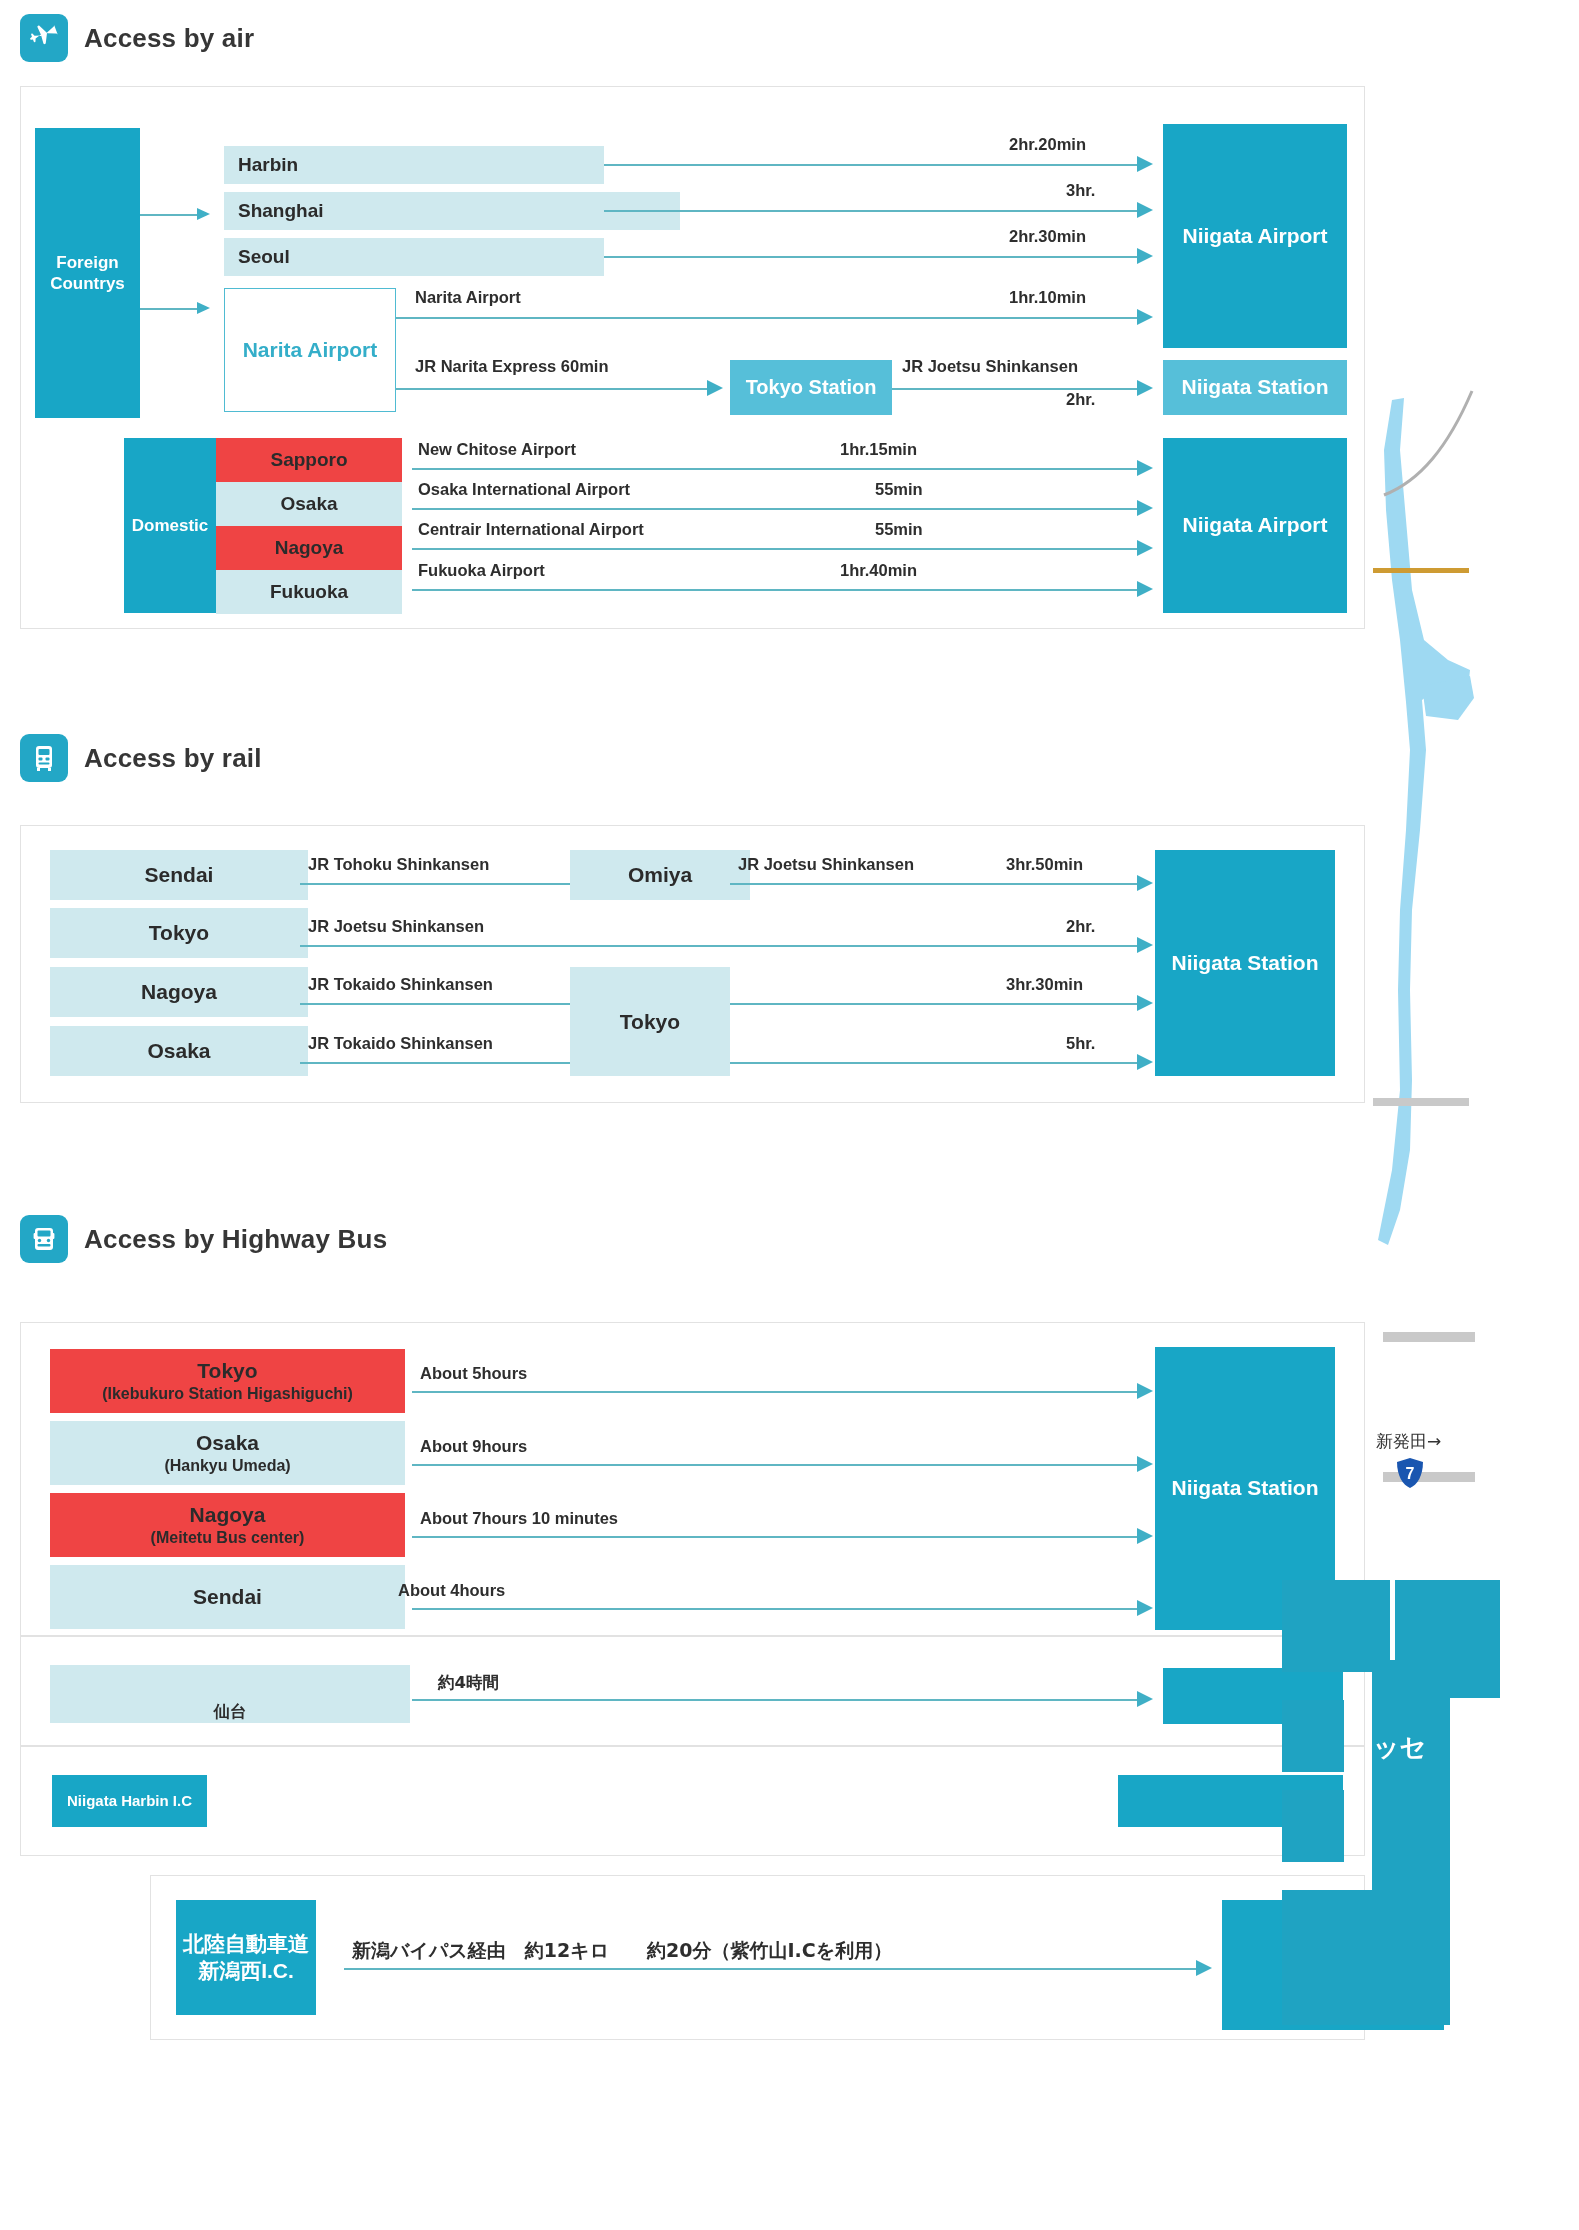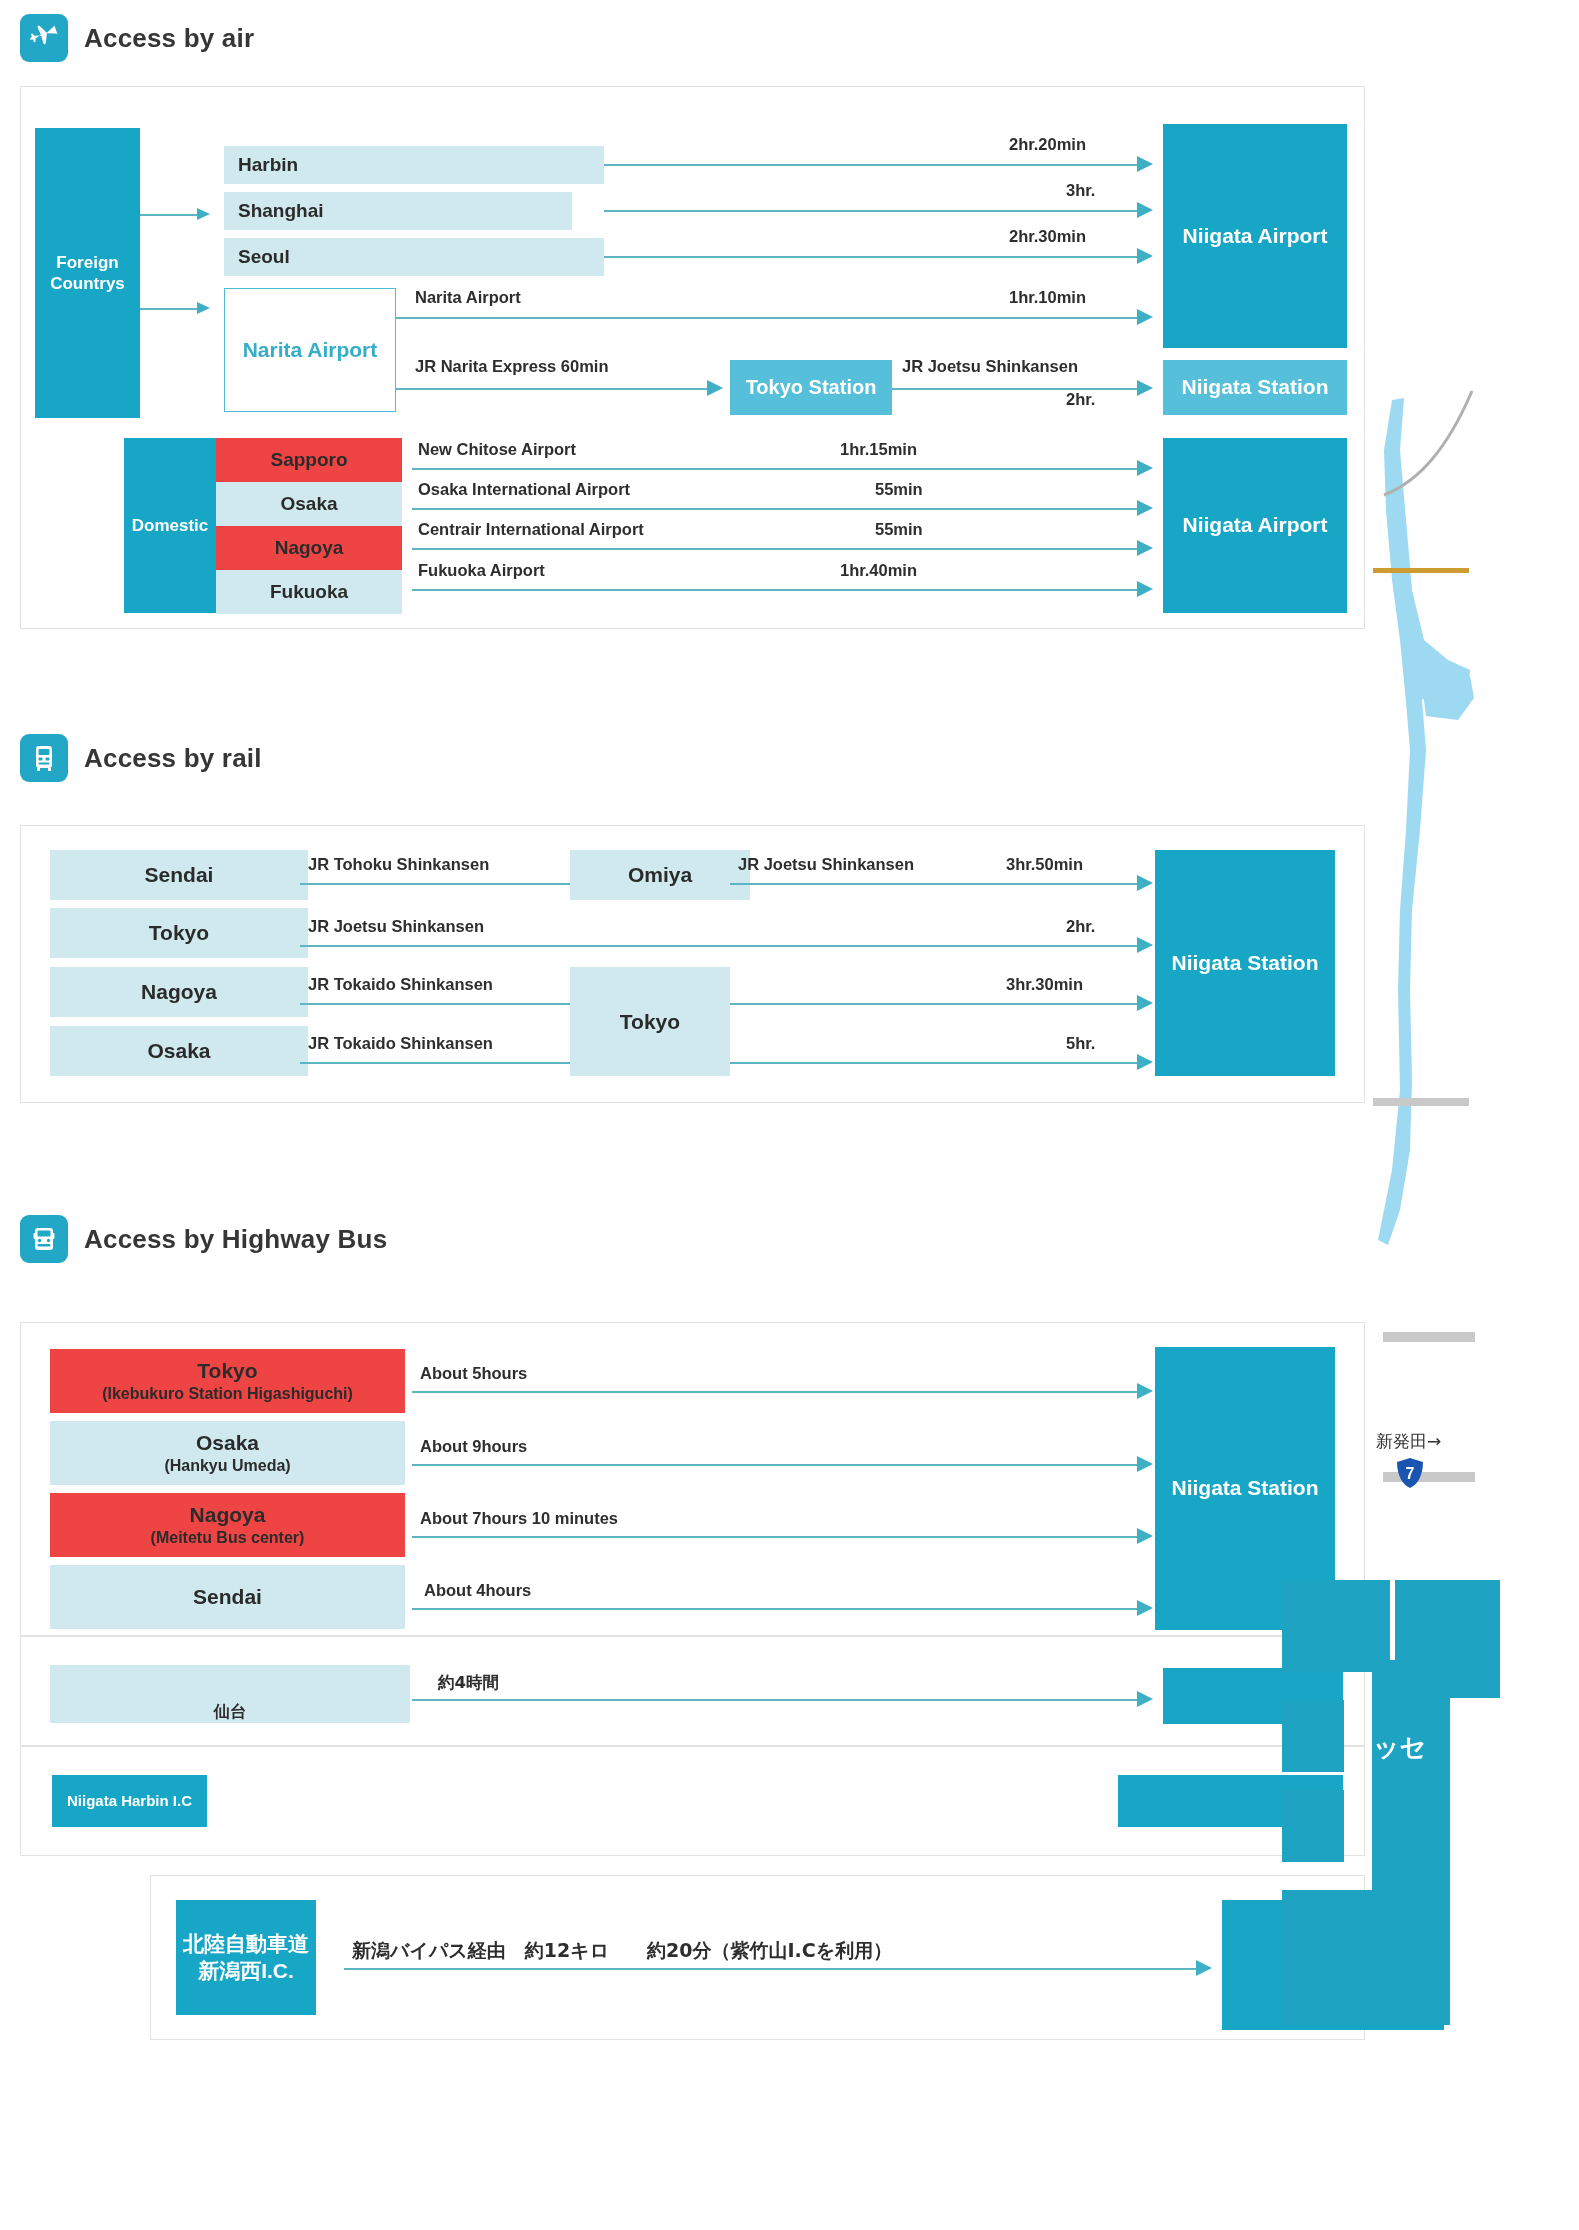--- a/index.html
+++ b/index.html
@@ -90,21 +90,21 @@
   <div class="ln" style="left:140px; top:308px; width:64px;"></div>
   <div class="arrow-head sm" style="left:197px; top:302px;"></div>
 
   <div class="pale pale-l" style="left:224px; top:146px; width:380px; height:38px; font-size:19px;">
     <span>Harbin</span>
   </div>
   <div class="ln" style="left:604px; top:164px; width:541px;"></div>
   <div class="arrow-head" style="left:1137px; top:156px;"></div>
   <div class="lbl" style="left:1009px; top:135px;">2hr.20min</div>
 
-  <div class="pale pale-l" style="left:224px; top:192px; width:348px; height:38px; font-size:19px;">
+  <div class="pale pale-l" style="left:224px; top:192px; width:456px; height:38px; font-size:19px;">
     <span>Shanghai</span>
   </div>
   <div class="ln" style="left:604px; top:210px; width:541px;"></div>
   <div class="arrow-head" style="left:1137px; top:202px;"></div>
   <div class="lbl" style="left:1066px; top:181px;">3hr.</div>
 
   <div class="pale pale-l" style="left:224px; top:238px; width:380px; height:38px; font-size:19px;text-align:right;">
     <span>Seoul</span>
   </div>
   <div class="ln" style="left:604px; top:256px; width:541px;"></div>
@@ -289,21 +289,21 @@
   <div class="arrow-head" style="left:1137px; top:1383px;"></div>
 
   <div class="lbl" style="left:420px; top:1437px;">About 9hours</div>
   <div class="ln" style="left:412px; top:1464px; width:733px;"></div>
   <div class="arrow-head" style="left:1137px; top:1456px;"></div>
 
   <div class="lbl" style="left:420px; top:1509px;">About 7hours 10 minutes</div>
   <div class="ln" style="left:412px; top:1536px; width:733px;"></div>
   <div class="arrow-head" style="left:1137px; top:1528px;"></div>
 
-  <div class="lbl" style="left:424px; top:1581px;">About 4hours</div>
+  <div class="lbl" style="left:398px; top:1581px;">About 4hours</div>
   <div class="ln" style="left:412px; top:1608px; width:733px;"></div>
   <div class="arrow-head" style="left:1137px; top:1600px;"></div>
 
   <div class="solid" style="left:1155px; top:1347px; width:180px; height:283px; font-size:21px;">
     <span>Niigata Station</span>
   </div>
 
   <div class="panel" style="left:20px; top:1636px; width:1345px; height:110px;"></div>
   <div class="pale pale-c" style="left:50px; top:1665px; width:360px; height:58px; font-size:24px;">
     <span class="lbl jp" style="position:static;margin-top:36px;">仙台</span>

